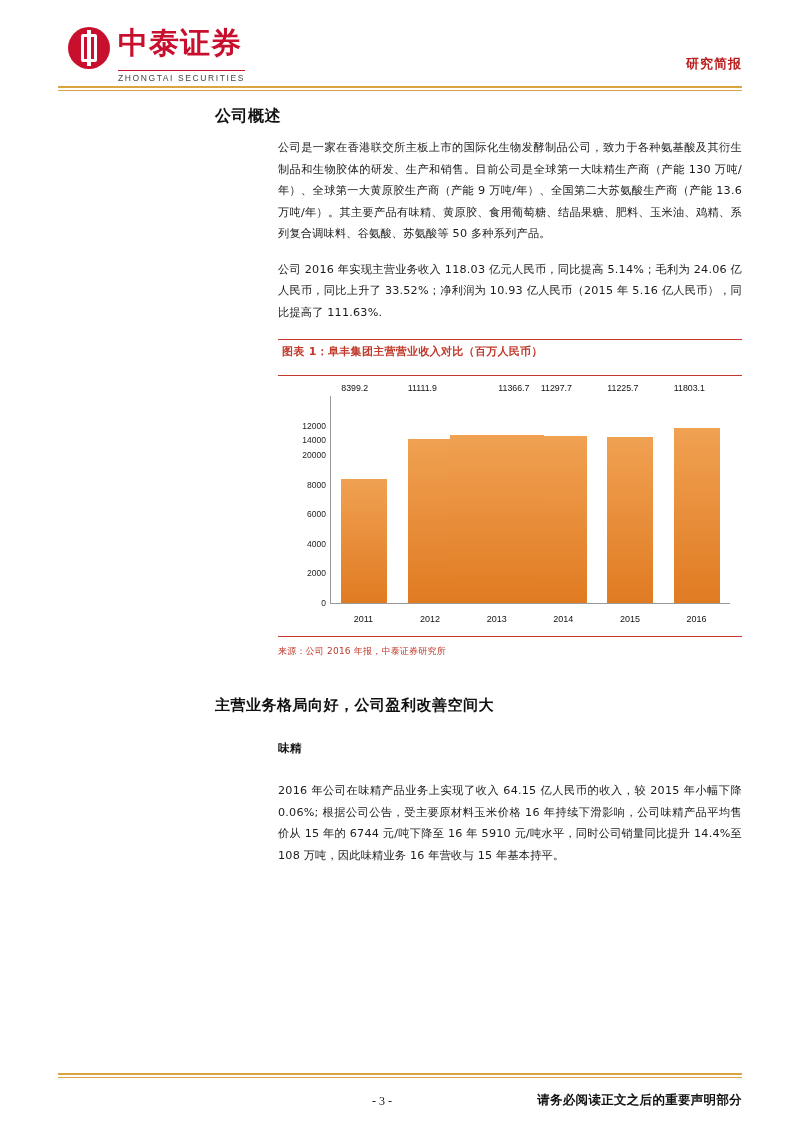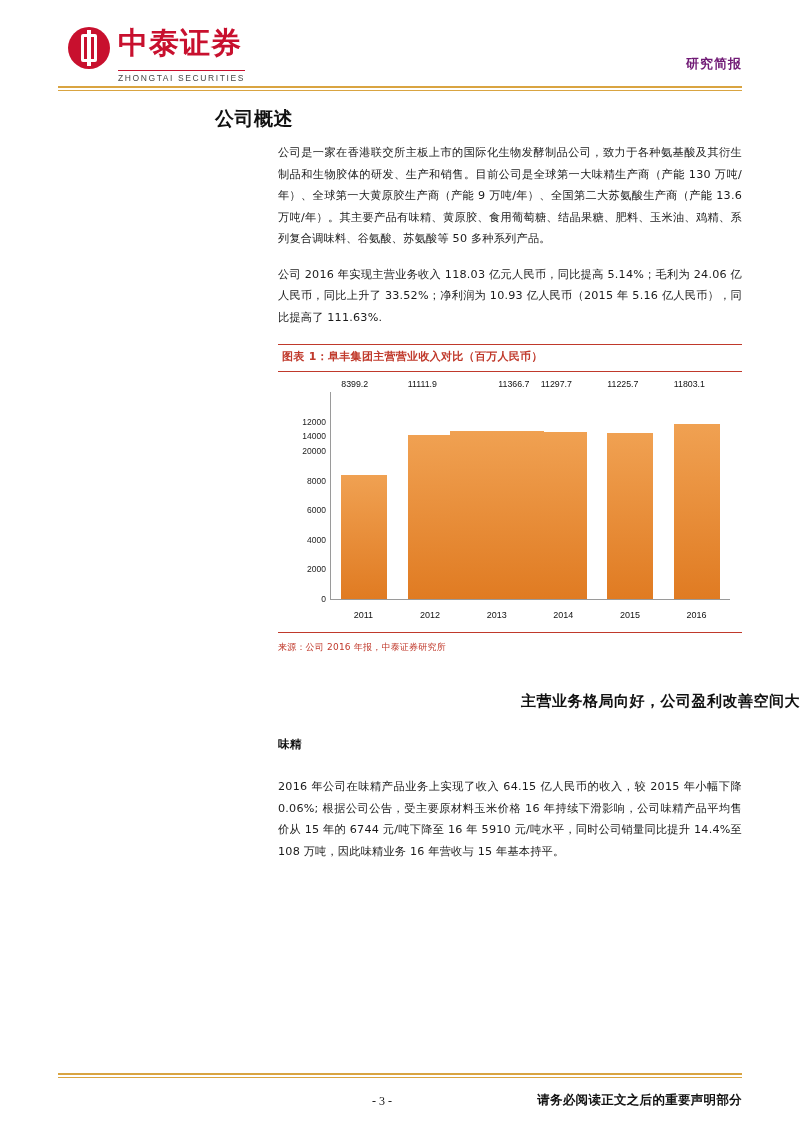--- a/index.html
+++ b/index.html
@@ -87,21 +87,21 @@
     border-top: 1px solid #c8102e;
     padding-top: 2px;
   }
   .header-right {
     position: absolute;
     right: 58px;
     top: 55px;
     font-family: "DejaVu Sans", sans-serif;
     font-size: 13px;
     font-weight: bold;
-    color: #701a75;
+    color: #b91c1c;
     letter-spacing: 1px;
   }
   .header-rule {
     position: absolute;
     left: 58px;
     top: 86px;
     width: 684px;
     height: 2px;
     background: #d9a441;
   }
@@ -117,35 +117,34 @@
   
   .content {
     position: absolute;
     left: 0;
     top: 100px;
     width: 800px;
   }
   .h1 {
     margin-left: 215px;
     font-family: "DejaVu Sans", sans-serif;
-    font-size: 19px;
+    font-size: 16px;
     font-weight: bold;
     color: #111;
     margin-top: 6px;
     margin-bottom: 10px;
     letter-spacing: 0.5px;
   }
   .h2 {
     margin-left: 215px;
     font-family: "DejaVu Sans", sans-serif;
     font-size: 15px;
     font-weight: bold;
     color: #111;
     letter-spacing: 0.5px;
-    text-align: right;
   }
   .h3 {
     margin-left: 278px;
     font-family: "DejaVu Sans", sans-serif;
     font-size: 11.5px;
     font-weight: bold;
     color: #111;
     letter-spacing: 0.5px;
   }
   p.para {
@@ -163,21 +162,21 @@
   
   .figure {
     margin-left: 278px;
     margin-right: 58px;
     margin-top: 12px;
     width: 464px;
   }
   .fig-title-bar {
     border-top: 1.6px solid #c0392b;
     border-bottom: 1px solid #c0392b;
-    padding: 4px 0 7px 4px;
+    padding: 4px 0 16px 4px;
     font-family: "DejaVu Sans", sans-serif;
     font-size: 11px;
     font-weight: bold;
     color: #c0392b;
     letter-spacing: 0.3px;
     margin-top: 16px;
   }
   .chart-area {
     position: relative;
     height: 252px;

